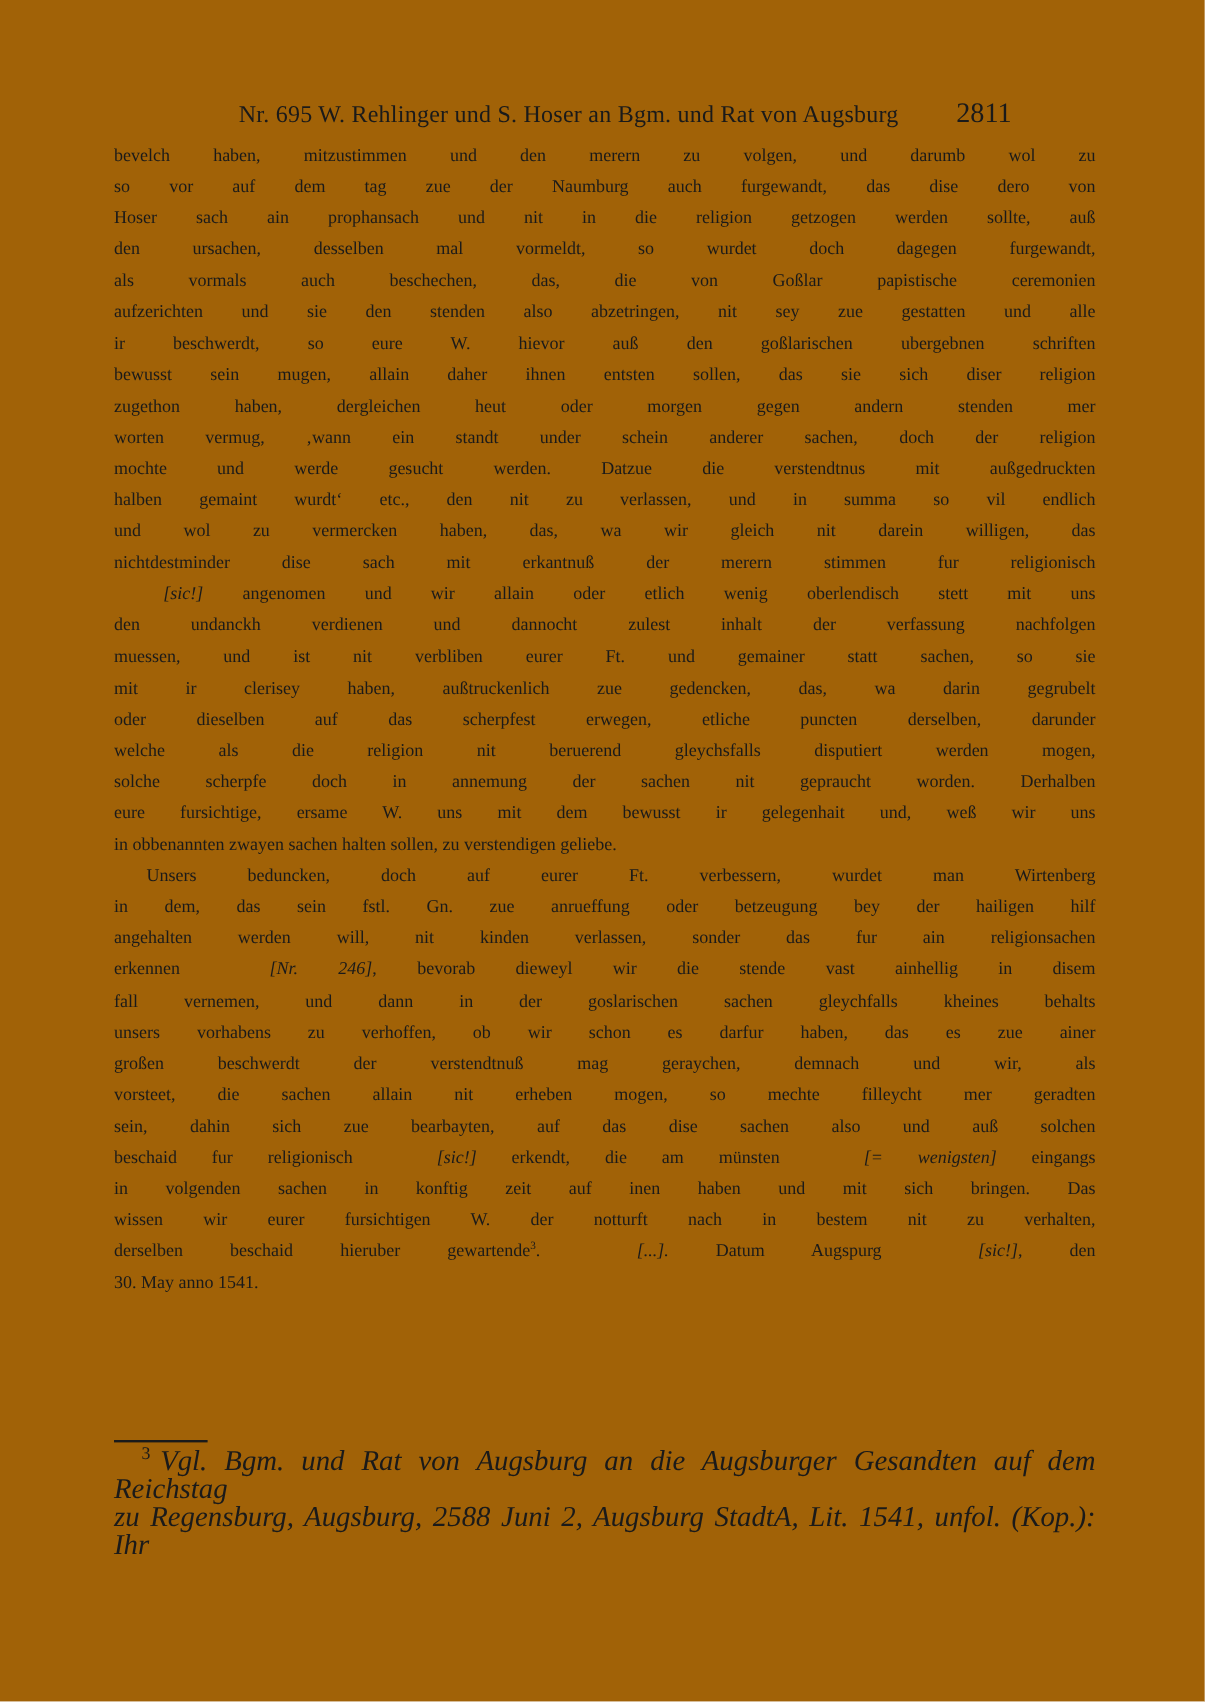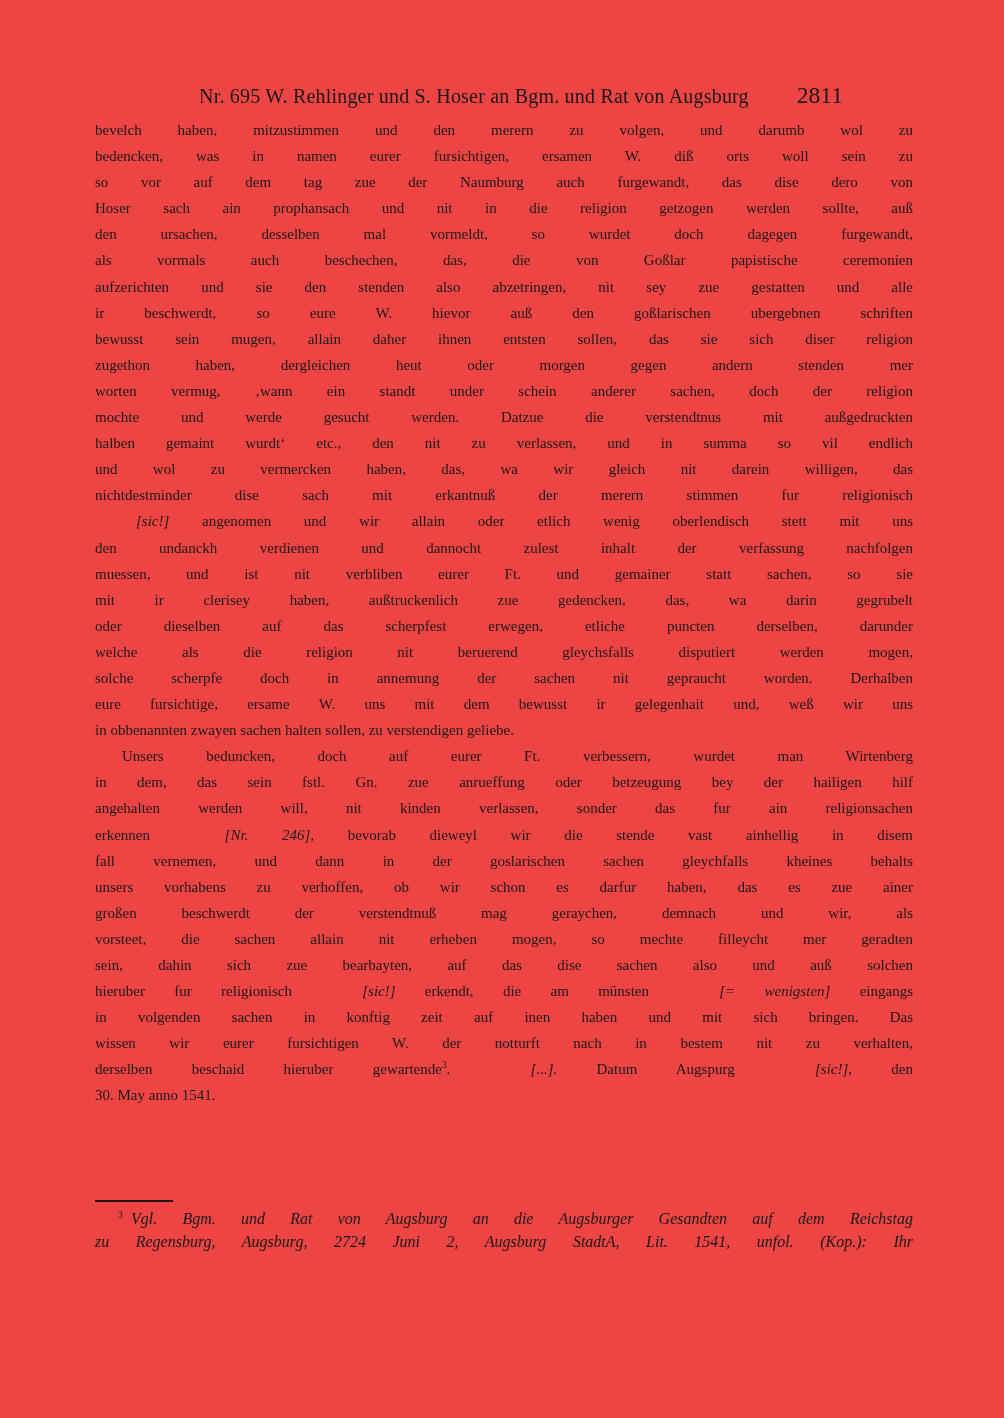--- a/index.html
+++ b/index.html
@@ -1,20 +1,20 @@
 <!DOCTYPE html>
 <html><head>
 <meta charset="utf-8">
 <style>
   html, body { margin: 0; padding: 0; background: #ffffff; }
   .page {
     position: relative;
     width: 1004px;
     height: 1418px;
-    background: #ef4444;
+    background: #a16207;
     font-family: "Liberation Serif", "DejaVu Serif", serif;
     color: #1a1a1a;
     overflow: hidden;
   }
   .running-header {
     position: absolute;
     left: 95px; top: 82px;
     width: 818px; height: 26px;
     font-size: 20px;
   }
@@ -53,40 +53,39 @@
   .footnote-rule {
     position: absolute;
     left: 95px; top: 1200px;
     width: 78px; height: 0;
     border-top: 2px solid #1a1a1a;
   }
   .footnote {
     position: absolute;
     left: 95px; top: 1207px;
     width: 818px;
-    font-size: 16px;
+    font-size: 24px;
     line-height: 23.4px;
     font-style: italic;
   }
   .footnote .line:first-child { text-indent: 23px; }
   .footnote sup { font-style: normal; margin-right: 8px; }
 </style>
 </head>
 <body>
 
 <div class="page">
   <div class="running-header">
     <span class="header-title">Nr. 695 W. Rehlinger und S. Hoser an Bgm. und Rat von Augsburg</span>
     <span class="page-num">2811</span>
   </div>
 
   <div class="body-text" id="body-text">
       <div class="para">
         <div class="line"><span>bevelch haben, mitzustimmen und den merern zu volgen, und darumb wol zu</span></div>
-        <div class="line"><span>bedencken, was in namen eurer fursichtigen, ersamen W. diß orts woll sein zu</span></div>
         <div class="line"><span>so vor auf dem tag zue der Naumburg auch furgewandt, das dise dero von</span></div>
         <div class="line"><span>Hoser sach ain prophansach und nit in die religion getzogen werden sollte, auß</span></div>
         <div class="line"><span>den ursachen, desselben mal vormeldt, so wurdet doch dagegen furgewandt,</span></div>
         <div class="line"><span>als vormals auch beschechen, das, die von Goßlar papistische ceremonien</span></div>
         <div class="line"><span>aufzerichten und sie den stenden also abzetringen, nit sey zue gestatten und alle</span></div>
         <div class="line"><span>ir beschwerdt, so eure W. hievor auß den goßlarischen ubergebnen schriften</span></div>
         <div class="line"><span>bewusst sein mugen, allain daher ihnen entsten sollen, das sie sich diser religion</span></div>
         <div class="line"><span>zugethon haben, dergleichen heut oder morgen gegen andern stenden mer</span></div>
         <div class="line"><span>worten vermug, ‚wann ein standt under schein anderer sachen, doch der religion</span></div>
         <div class="line"><span>mochte und werde gesucht werden. Datzue die verstendtnus mit außgedruckten</span></div>
@@ -106,28 +105,28 @@
       <div class="para indent-first">
         <div class="line"><span>Unsers beduncken, doch auf eurer Ft. verbessern, wurdet man Wirtenberg</span></div>
         <div class="line"><span>in dem, das sein fstl. Gn. zue anrueffung oder betzeugung bey der hailigen hilf</span></div>
         <div class="line"><span>angehalten werden will, nit kinden verlassen, sonder das fur ain religionsachen</span></div>
         <div class="line"><span>erkennen </span><span class="it">[Nr. 246]</span><span>, bevorab dieweyl wir die stende vast ainhellig in disem</span></div>
         <div class="line"><span>fall vernemen, und dann in der goslarischen sachen gleychfalls kheines behalts</span></div>
         <div class="line"><span>unsers vorhabens zu verhoffen, ob wir schon es darfur haben, das es zue ainer</span></div>
         <div class="line"><span>großen beschwerdt der verstendtnuß mag geraychen, demnach und wir, als</span></div>
         <div class="line"><span>vorsteet, die sachen allain nit erheben mogen, so mechte filleycht mer geradten</span></div>
         <div class="line"><span>sein, dahin sich zue bearbayten, auf das dise sachen also und auß solchen</span></div>
-        <div class="line"><span>hieruber fur religionisch </span><span class="it">[sic!]</span><span> erkendt, die am münsten </span><span class="it">[= wenigsten]</span><span> eingangs</span></div>
+        <div class="line"><span>beschaid fur religionisch </span><span class="it">[sic!]</span><span> erkendt, die am münsten </span><span class="it">[= wenigsten]</span><span> eingangs</span></div>
         <div class="line"><span>in volgenden sachen in konftig zeit auf inen haben und mit sich bringen. Das</span></div>
         <div class="line"><span>wissen wir eurer fursichtigen W. der notturft nach in bestem nit zu verhalten,</span></div>
         <div class="line"><span>derselben beschaid hieruber gewartende</span><sup>3</sup><span>. </span><span class="it">[...].</span><span> Datum Augspurg </span><span class="it">[sic!]</span><span>, den</span></div>
         <div class="line last"><span>30. May anno 1541.</span></div>
       </div>
     </div>
 
   <div class="footnote-rule"></div>
   <div class="footnote" id="footnote">
       <div class="para">
         <div class="line"><sup>3</sup><span>Vgl. Bgm. und Rat von Augsburg an die Augsburger Gesandten auf dem Reichstag</span></div>
-        <div class="line"><span>zu Regensburg, Augsburg, 2724 Juni 2, Augsburg StadtA, Lit. 1541, unfol. (Kop.): Ihr</span></div>
+        <div class="line"><span>zu Regensburg, Augsburg, 2588 Juni 2, Augsburg StadtA, Lit. 1541, unfol. (Kop.): Ihr</span></div>
       </div>
     </div>
 </div>
 
 </body></html>

